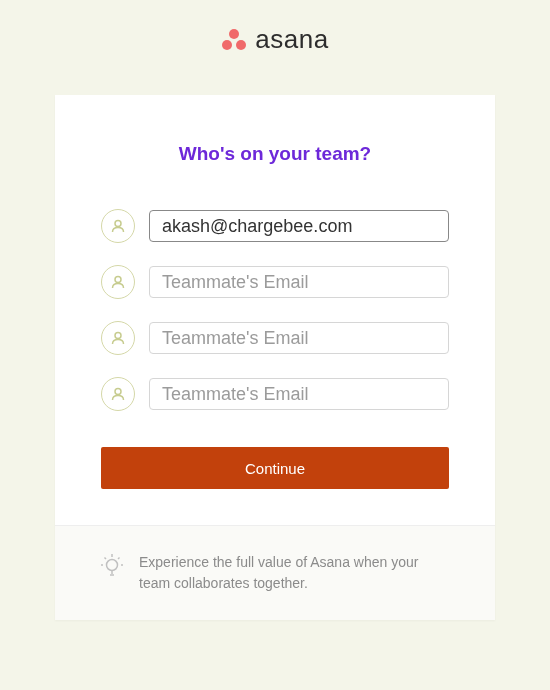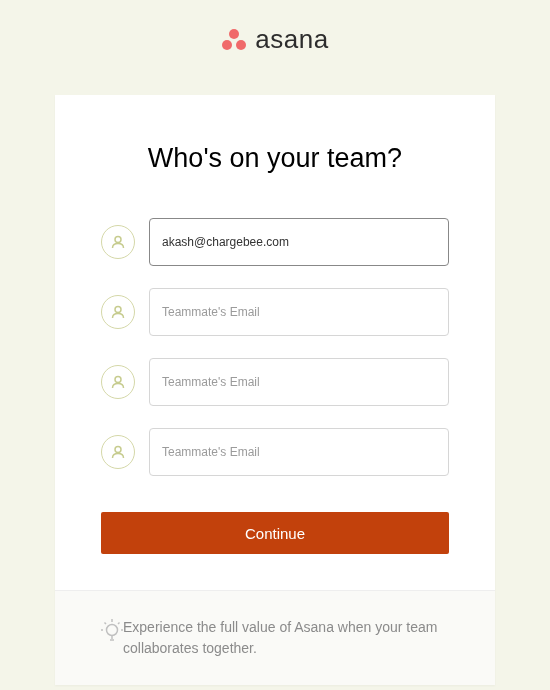--- a/index.html
+++ b/index.html
@@ -39,23 +39,23 @@
     .card {
       background: #ffffff;
       width: 440px;
       margin: 0 auto;
       box-shadow: 0 1px 2px rgba(0,0,0,0.04);
     }
     .card-body {
       padding: 48px 46px 36px 46px;
     }
     .title {
-      font-size: 27px;
-      font-weight: 400;
-      color: #000000;
+      font-size: 19px;
+      font-weight: 700;
+      color: #6d28d9;
       text-align: center;
       margin-bottom: 44px;
     }
     .input-row {
       display: flex;
       align-items: center;
       margin-bottom: 22px;
     }
     .avatar-icon {
       width: 34px;
@@ -66,25 +66,25 @@
       align-items: center;
       justify-content: center;
       margin-right: 14px;
       flex-shrink: 0;
     }
     .avatar-icon svg {
       display: block;
     }
     .email-input {
       flex: 1;
-      height: 48px;
+      height: 32px;
       border: 1px solid #d6d6d6;
       border-radius: 4px;
       padding: 0 12px;
-      font-size: 12px;
+      font-size: 18px;
       color: #333;
       outline: none;
     }
     .email-input::placeholder {
       color: #9b9b9b;
     }
     .email-input.active {
       border-color: #888;
     }
     .continue-btn {
@@ -98,20 +98,21 @@
       font-weight: 500;
       cursor: pointer;
       margin-top: 14px;
     }
     .card-footer {
       background: #fafaf7;
       border-top: 1px solid #eeeeee;
       padding: 26px 46px;
       display: flex;
       align-items: flex-start;
+      gap: 16px;
     }
     .lightbulb-icon {
       flex-shrink: 0;
       margin-top: 2px;
     }
     .footer-text {
       font-size: 14px;
       color: #8b8b8b;
       line-height: 1.5;
     }

